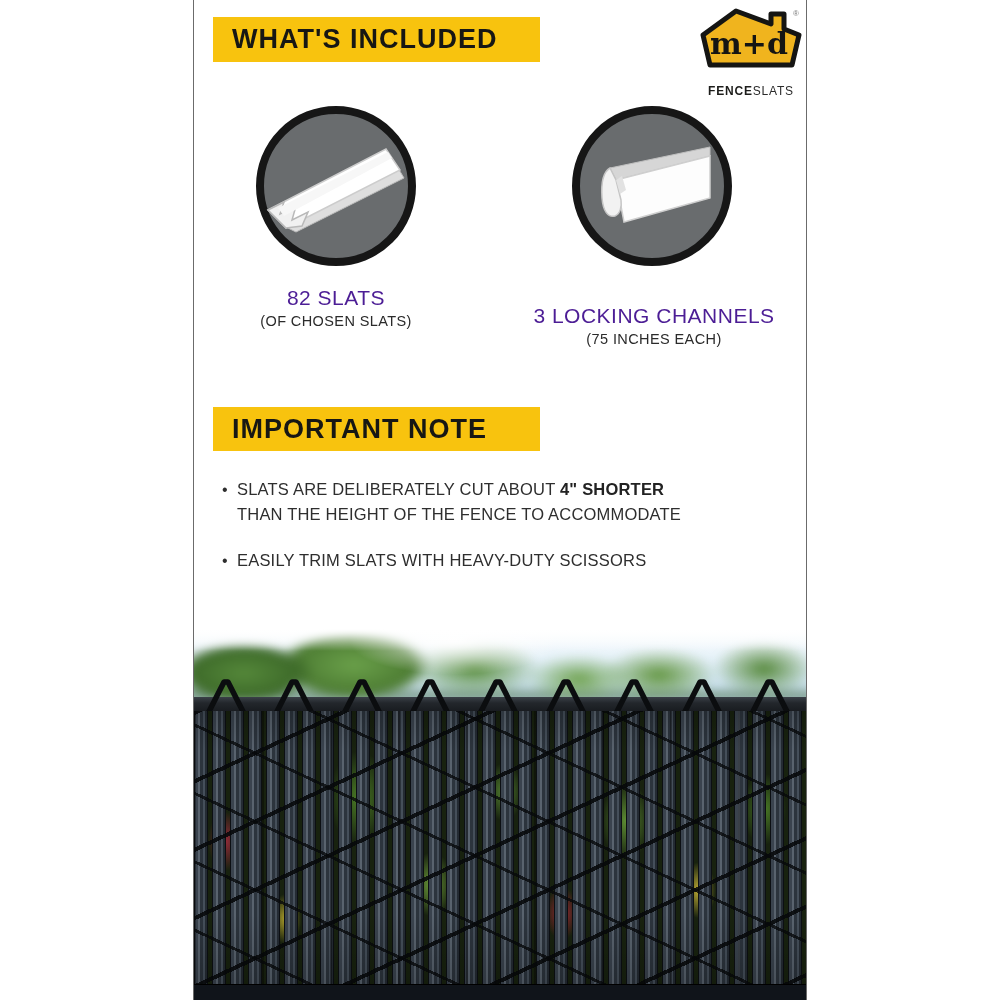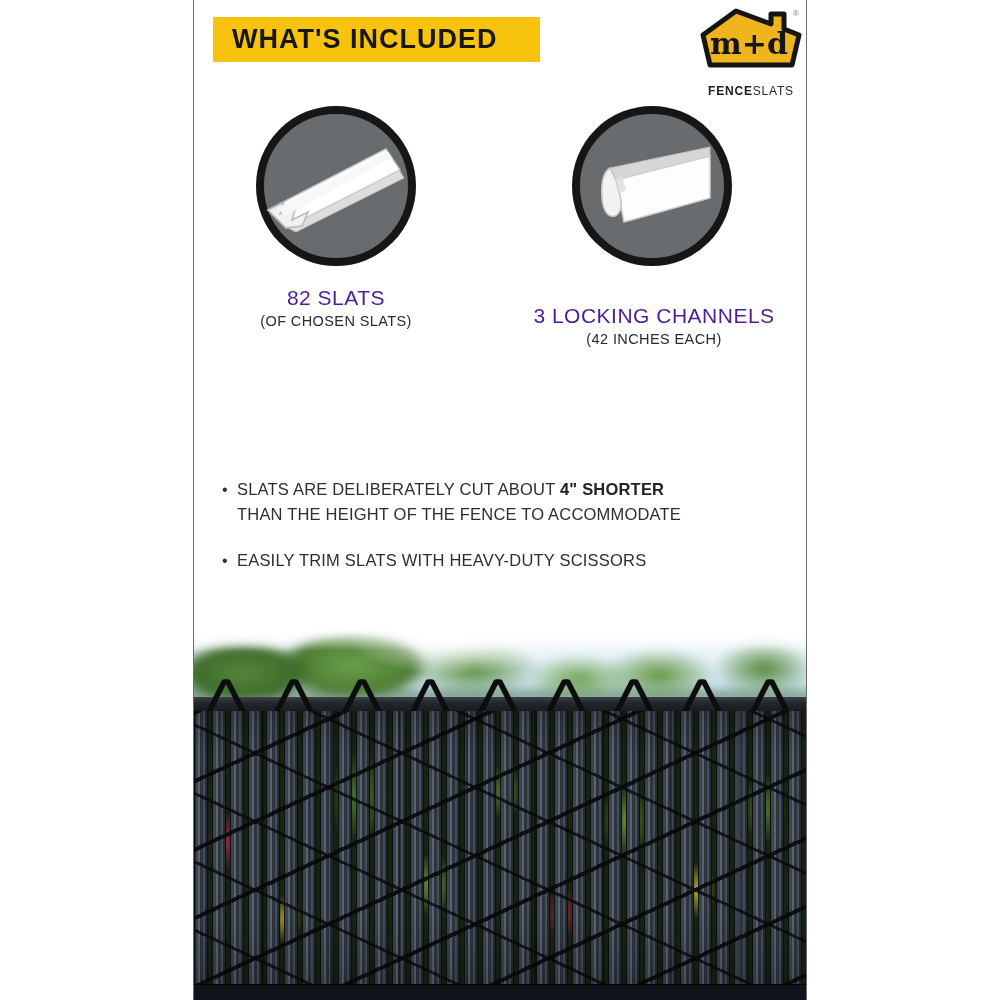--- a/index.html
+++ b/index.html
@@ -117,23 +117,26 @@
       <path d="M40,64 C33,68 31,80 32,94 C33,107 38,114 45,112 C50,110 52,103 51,96 L46,76 Z" fill="#f2f2f2" stroke="#c5c5c5" stroke-width="1.5"></path>
       <polygon points="46,76 52,72 56,86 50,90" fill="#e2e2e2"></polygon>
     </svg>
 
     <div class="caption c1">
       <div class="main">82 SLATS</div>
       <div class="sub">(OF CHOSEN SLATS)</div>
     </div>
     <div class="caption c2">
       <div class="main">3 LOCKING CHANNELS</div>
-      <div class="sub">(42 INCHES EACH)</div>
+      <div class="sub">(75 INCHES EACH)</div>
     </div>
 
+    <div class="banner second">
+      <span>IMPORTANT NOTE</span>
+    </div>
 
     <div class="note">
       <div class="bullet">
         <span class="dot">•</span>
         <span class="txt"><span>SLATS ARE DELIBERATELY CUT ABOUT </span><b>4" SHORTER</b><br>
           <span>THAN THE HEIGHT OF THE FENCE TO ACCOMMODATE</span><br>
           </span>
       </div>
       <div class="bullet">
         <span class="dot">•</span>

